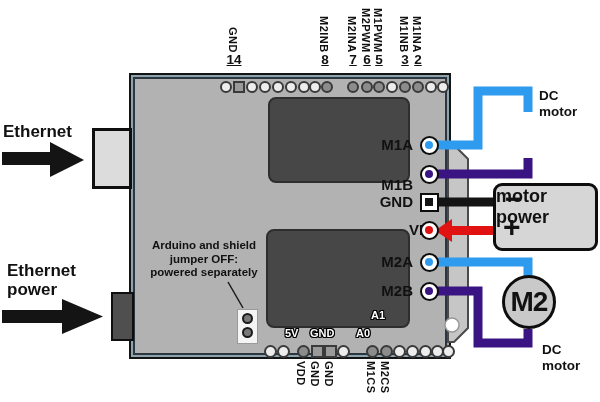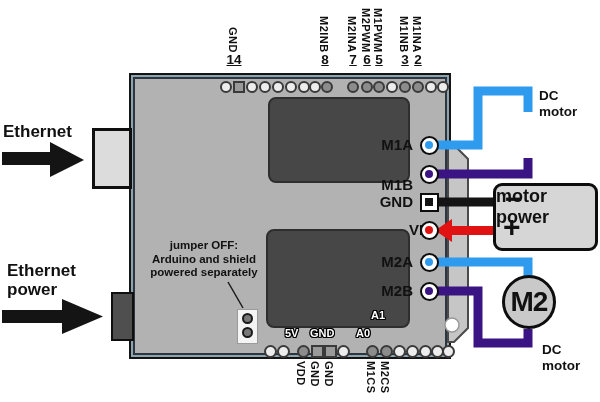--- a/index.html
+++ b/index.html
@@ -170,22 +170,22 @@
       </div>
     </div>
 
   <div class="t bigcap" style="left:3px;top:122px;">Ethernet</div>
   <div class="t bigcap" style="left:7px;top:261px;">
     <div>Ethernet</div>
     <div>power</div>
   </div>
 
   <div class="t note" style="left:138px;top:239px;width:132px;">
+    <div>Arduino and shield</div>
     <div>jumper OFF:</div>
-    <div>Arduino and shield</div>
     <div>powered separately</div>
   </div>
 
   <div class="motor" style="left:502px;top:275px;">
     <span>M2</span>
   </div>
   <div class="t dcap" style="left:539px;top:74px;">
     <div>DC</div>
     <div>motor</div>
   </div>

